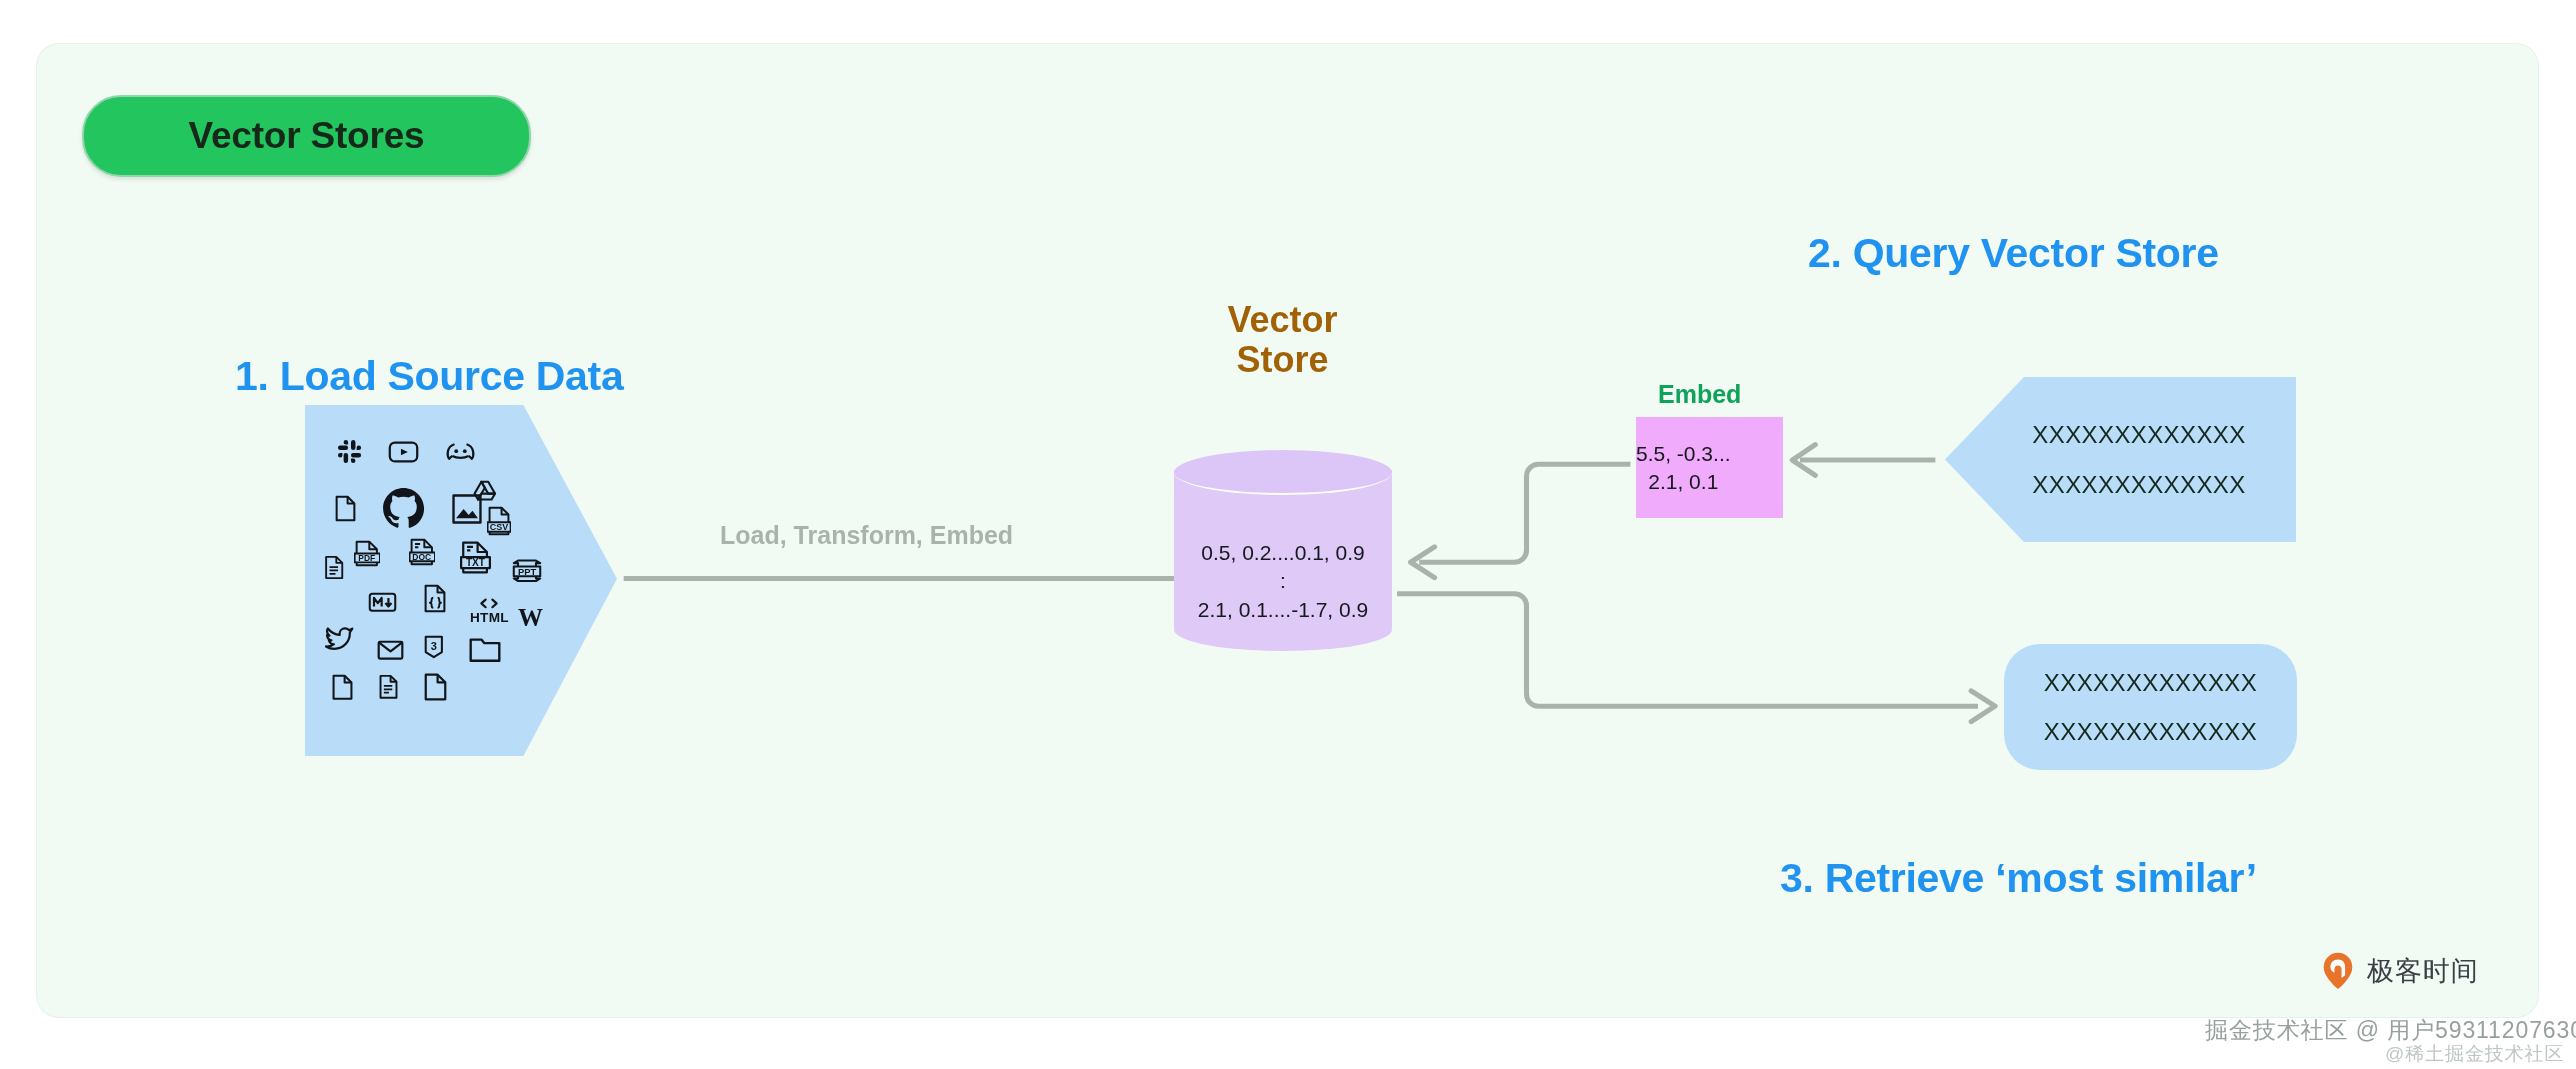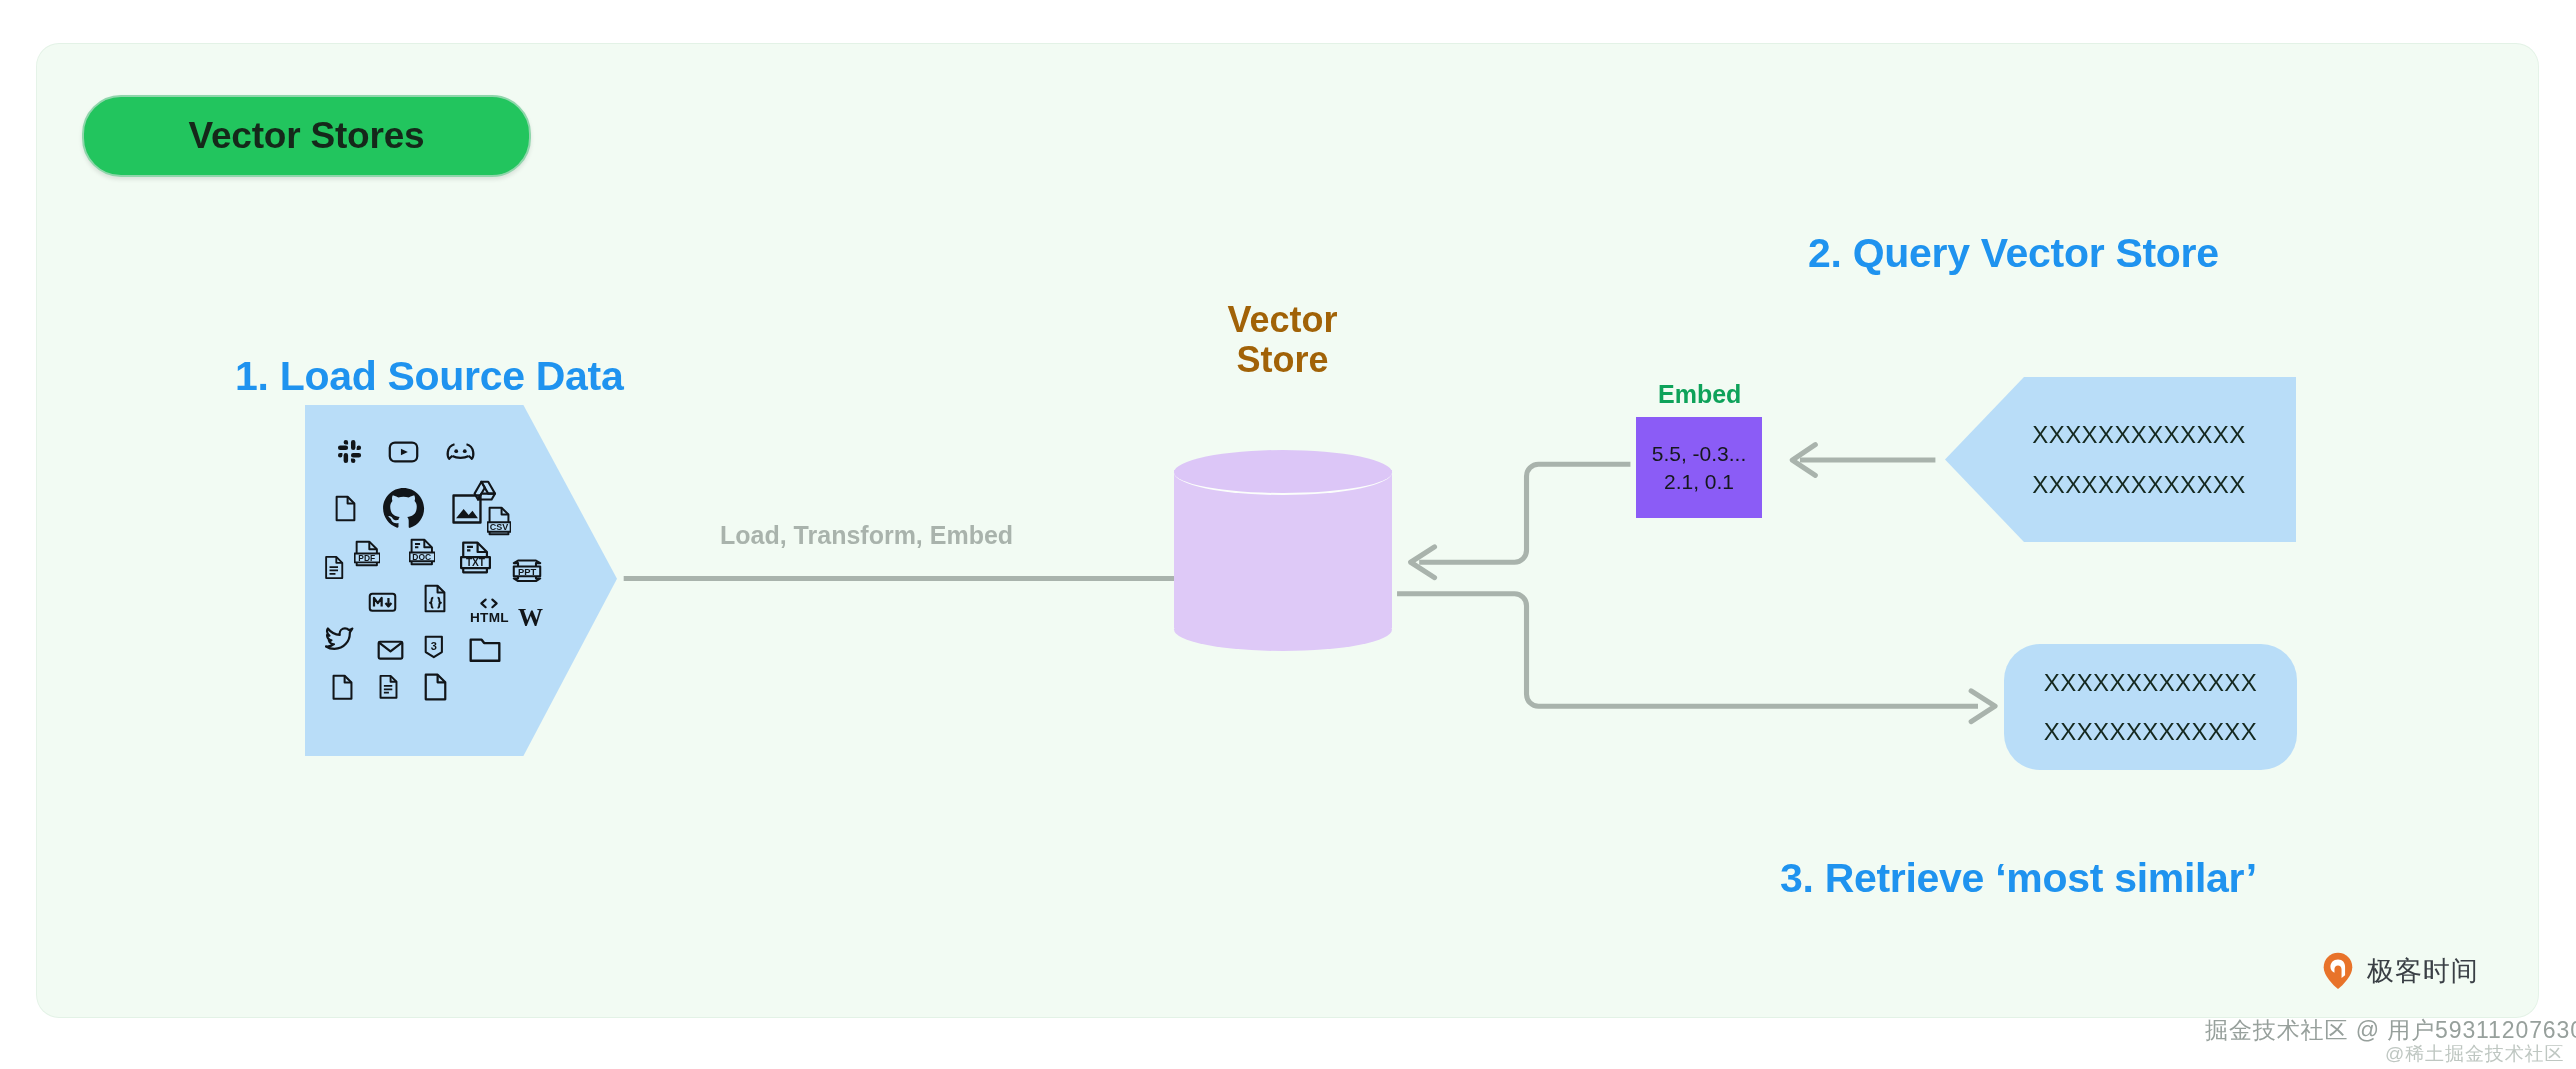--- a/index.html
+++ b/index.html
@@ -173,26 +173,25 @@
     top: 380px;
     font-size: 25px;
     font-weight: bold;
     color: #0ea25a;
     white-space: nowrap;
   }
   #embed-box {
     position: absolute;
     left: 1636px;
     top: 417px;
-    width: 126px;
+    width: 147px;
     height: 101px;
-    background: #8b5cf6;
+    background: #f0abfc;
     display: flex;
     align-items: center;
-    justify-content: center;
   }
   #embed-box .val {
     font-size: 21px;
     color: #15181c;
     text-align: center;
     line-height: 1.32;
   }
 
   
   #query-shape {
@@ -514,20 +513,25 @@
 
 <div id="vs-title">
   <div>Vector</div>
   <div>Store</div>
 </div>
 
 <div id="cylinder">
   <div id="cyl-bottom"></div>
   <div id="cyl-body"></div>
   <div id="cyl-top"></div>
+  <div id="cyl-text">
+    <div>0.5, 0.2....0.1, 0.9</div>
+    <div>:</div>
+    <div>2.1, 0.1....-1.7, 0.9</div>
+  </div>
 </div>
 
 <div id="embed-label">Embed</div>
 <div id="embed-box">
   <div class="val">
     <div>5.5, -0.3...</div>
     <div>2.1, 0.1</div>
   </div>
 </div>
 

